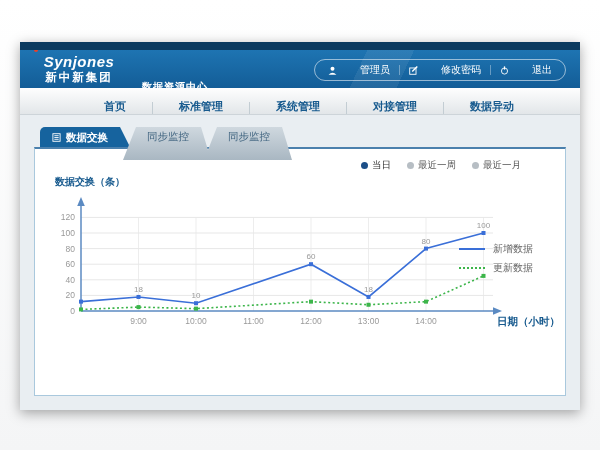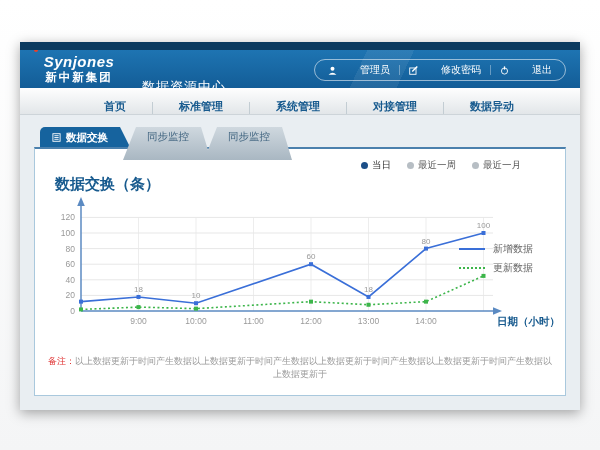--- a/index.html
+++ b/index.html
@@ -12,21 +12,21 @@
   
   .topstrip{height:8px;background:#0b3a5f;}
   .header{height:38px;background:linear-gradient(#1e74b2,#135d97);position:relative;
           display:flex;align-items:center;overflow:hidden;}
   .header .deco{position:absolute;right:70px;top:-12px;width:260px;height:70px;
         background:linear-gradient(115deg,transparent 42%,rgba(255,255,255,.07) 42%,rgba(255,255,255,.07) 58%,transparent 58%);}
   .logo{width:118px;text-align:center;line-height:1;flex:none;}
   .brand{color:#fff;font-weight:bold;font-style:italic;font-size:15px;letter-spacing:.5px;position:relative;display:inline-block;}
   .reddot{position:absolute;left:14px;top:-2px;width:4px;height:4px;border-radius:50%;background:#e8412c;}
   .brand-sub{color:#fff;font-weight:bold;font-size:11.5px;letter-spacing:2px;margin-top:2px;}
-  .app-title{color:#fff;font-size:13px;font-weight:normal;letter-spacing:1px;margin-left:4px;margin-top:36px;}
+  .app-title{color:#fff;font-size:10px;font-weight:bold;letter-spacing:1px;margin-left:4px;margin-top:36px;}
   .user-pill{position:absolute;right:14px;top:9px;height:20px;display:flex;align-items:center;
              border:1px solid rgba(255,255,255,.55);border-radius:11px;padding:0 4px;color:#fff;font-size:10px;}
   .user-item{display:flex;align-items:center;gap:18px;padding:0 9px;cursor:pointer;white-space:nowrap;}
   .user-sep{width:1px;height:10px;background:rgba(255,255,255,.35);}
 
   
   .navbar{height:26px;background:linear-gradient(#fefefe,#e2e6e9);border-bottom:1px solid #cdd4d9;
           display:flex;align-items:flex-end;padding-left:58px;}
   .nav-item{font-size:11px;font-weight:bold;color:#175a8e;padding:0 26px;cursor:pointer;white-space:nowrap;}
   .nav-sep{width:1px;height:12px;background:#c3cdd3;}
@@ -43,21 +43,21 @@
 
   .panel{background:#fff;border:1px solid #a9c8dd;border-top:2px solid #4b80ad;height:246px;position:relative;}
 
   .filter-row{position:absolute;top:10px;right:44px;display:flex;gap:16px;align-items:center;
               font-size:9.5px;color:#555;}
   .filter-option{display:flex;align-items:center;cursor:pointer;}
   .radio-dot{width:7px;height:7px;border-radius:50%;background:#b7bec4;margin-right:4px;flex:none;}
   .filter-option.selected .radio-dot{background:#1c4f88;}
   .filter-option.selected{color:#333;}
 
-  .ylabel{position:absolute;left:20px;top:26px;font-size:15px;font-weight:bold;color:#175a8e;}
+  .ylabel{position:absolute;left:20px;top:26px;font-size:10px;font-weight:bold;color:#175a8e;}
   svg.chart{position:absolute;left:8px;top:44px;}
 
   .series-legend{position:absolute;right:16px;top:88px;font-size:10px;color:#666;}
   .legend-row{display:flex;align-items:center;gap:8px;margin:5px 16px;}
   .legend-line{width:26px;height:0;border-top:2px solid #3a6fd8;flex:none;}
 
   .note{position:absolute;left:12px;right:12px;top:206px;text-align:center;font-size:9px;color:#9a9a9a;line-height:1.4;}
   .note-prefix{color:#e03131;}
 </style>
 </head>
@@ -222,21 +222,18 @@
           <div class="legend-row">
             <span class="legend-line" style="border-top-color: rgb(58, 111, 216); border-top-style: solid;"></span>
             <span>新增数据</span>
           </div>
           <div class="legend-row">
             <span class="legend-line" style="border-top-color: rgb(60, 181, 74); border-top-style: dotted;"></span>
             <span>更新数据</span>
           </div>
         </div>
 
-        <div class="note">
-          <span class="note-prefix">备注：</span><span>以上数据更新于时间产生数据以上数据更新于时间产生数据以上数据更新于时间产生数据以上数据更新于时间产生数据以上数据更新于</span>
-        </div>
 
       </div>
     </div>
 
   </div>
 </div>
 
 </body></html>

